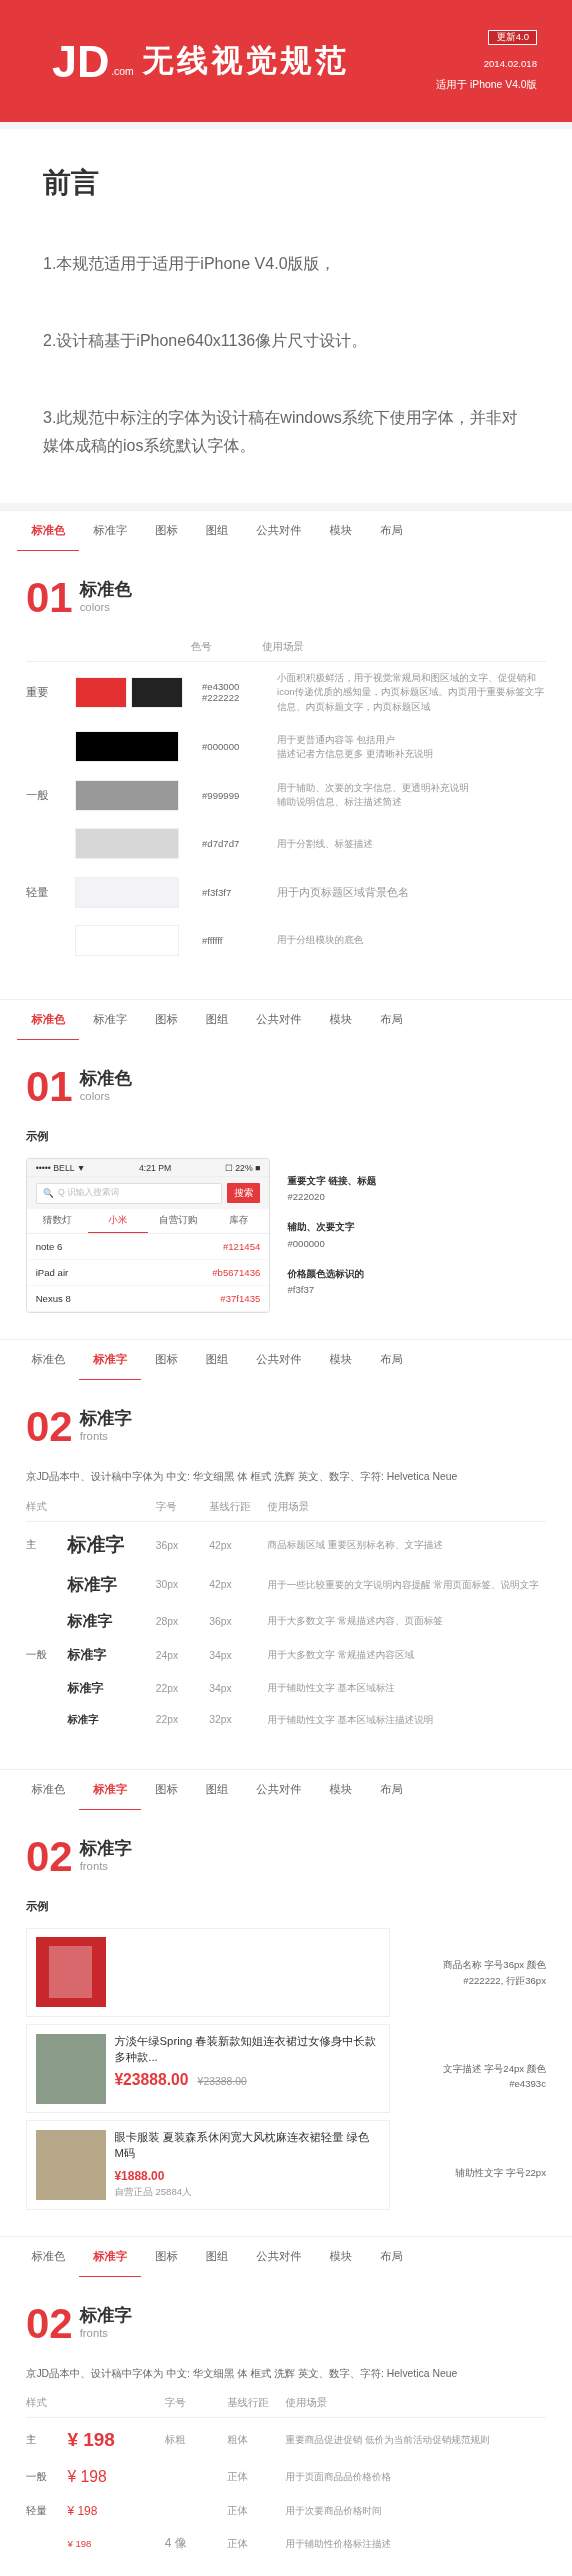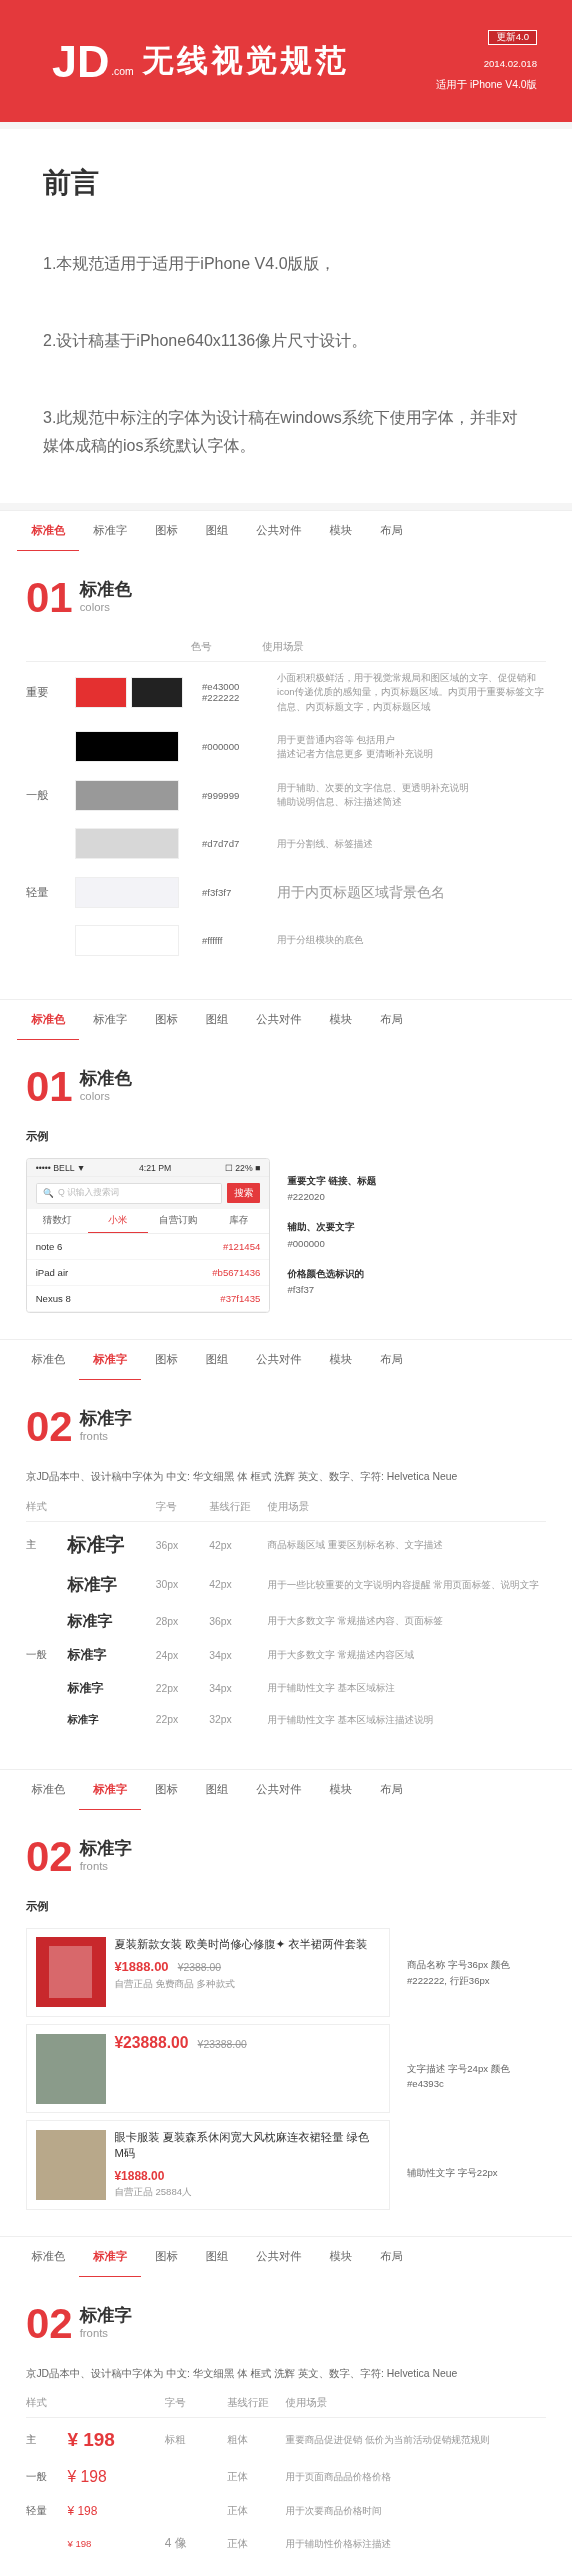--- a/index.html
+++ b/index.html
@@ -359,21 +359,21 @@
     <div class="color-hex" style="font-size:9.6px;">#d7d7d7</div>
     <div class="color-desc" style="font-size:9.6px;">用于分割线、标签描述</div>
   </div>
 
   <div class="color-row">
     <div class="color-level">轻量</div>
     <div class="color-swatch-group" style="width:113px;">
       <div class="color-swatch" style="background:#f3f3f7;width:104px;border:0.9px solid #eee;"></div>
     </div>
     <div class="color-hex" style="font-size:9.6px;">#f3f3f7</div>
-    <div class="color-desc" style="font-size:14px;">用于内页标题区域背景色名</div>
+    <div class="color-desc" style="font-size:11px;">用于内页标题区域背景色名</div>
   </div>
 
   <div class="color-row">
     <div class="color-level"></div>
     <div class="color-swatch-group" style="width:113px;">
       <div class="color-swatch" style="background:#ffffff;width:104px;border:0.9px solid #eee;"></div>
     </div>
     <div class="color-hex" style="font-size:9.6px;">#ffffff</div>
     <div class="color-desc" style="font-size:9.6px;">用于分组模块的底色</div>
   </div>
@@ -556,35 +556,28 @@
 
   <div style="display:flex;gap:17.4px;">
     <div style="flex:1;">
 
       <div class="product-card" style="margin-bottom:7px;">
         <div class="product-img">
           <div style="width:100%;height:100%;background:#c8282c;display:flex;align-items:center;justify-content:center;">
             <div style="width:43px;height:52px;background:#fff;opacity:0.3;"></div>
           </div>
         </div>
-        <div class="product-info">
-          <div class="product-title">夏装新款女装 欧美时尚修心修腹✦ 衣半裙两件套装</div>
-          <div>
-            <span class="product-price">¥1888.00</span>
-            <span class="product-price-old">¥2388.00</span>
-          </div>
-          <div class="product-meta">自营正品 免费商品 多种款式</div>
-        </div>
       </div>
 
       <div class="product-card" style="margin-bottom:7px;">
         <div class="product-img">
           <div style="width:100%;height:100%;background:#8a9b8a;"></div>
         </div>
         <div class="product-info">
+          <div class="product-title">方淡午绿Spring 春装新款知姐连衣裙过女修身中长款 多种款...</div>
           <div>
             <span class="product-price" style="font-size:15.7px;">¥23888.00</span>
             <span class="product-price-old">¥23388.00</span>
           </div>
         </div>
       </div>
 
       <div class="product-card">
         <div class="product-img">
           <div style="width:100%;height:100%;background:#b8a88a;"></div>
@@ -592,21 +585,21 @@
         <div class="product-info">
           <div class="product-title">眼卡服装 夏装森系休闲宽大风枕麻连衣裙轻量 绿色 M码</div>
           <div>
             <span class="product-price" style="font-size:12px;">¥1888.00</span>
           </div>
           <div class="product-meta">自营正品 25884人</div>
         </div>
       </div>
     </div>
 
-    <div style="width:139px;display:flex;flex-direction:column;justify-content:space-around;gap:14px;">
+    <div style="width:139px;display:flex;flex-direction:column;justify-content:space-around;gap:14px;text-align:right;">
       <div style="font-size:9.6px;color:#666;line-height:1.6;">商品名称 字号36px
 颜色#222222, 行距36px</div>
       <div style="font-size:9.6px;color:#666;line-height:1.6;">文字描述 字号24px
 颜色#e4393c</div>
       <div style="font-size:9.6px;color:#666;line-height:1.6;">辅助性文字
 字号22px</div>
     </div>
   </div>
 </div>
 

